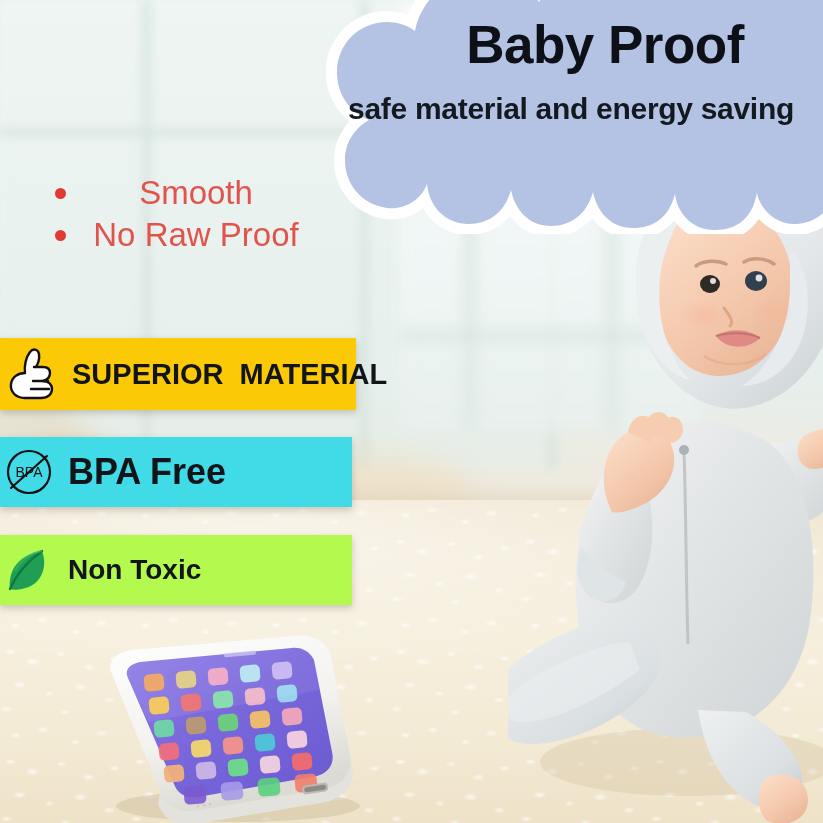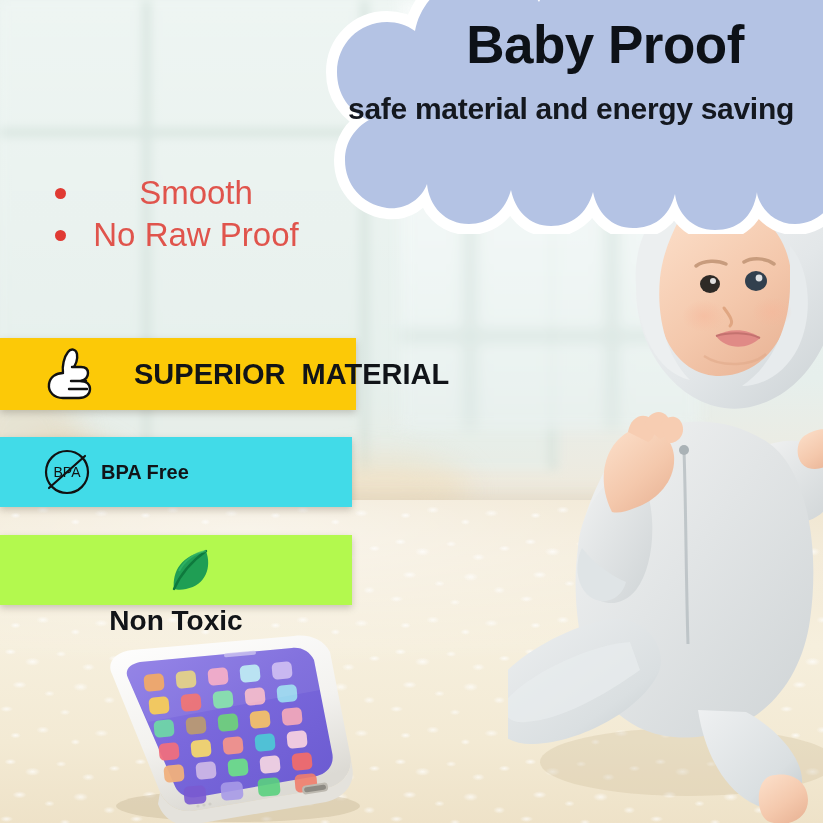--- a/index.html
+++ b/index.html
@@ -157,39 +157,39 @@
   
   .badge {
     position:absolute;
     left:0;
     display:flex;
     align-items:center;
     box-shadow: 0 3px 7px rgba(90,80,60,.28);
   }
   .badge-icon {
     flex:0 0 auto;
-    display:flex; align-items:center; justify-content:center;margin-left:33px;
+    display:flex; align-items:center; justify-content:flex-start;
   }
   .badge-label {
     font-family:"Liberation Sans","DejaVu Sans",sans-serif;
     font-weight:bold;
     color:#111418;
     white-space:pre;
   }
 
-  #badge-superior { top:338px; width:356px; height:72px; background:#fcc907;gap:29px; }
+  #badge-superior { top:338px; width:356px; height:72px; background:#fcc907; }
   #badge-superior .badge-icon { width:72px; height:72px; }
   #badge-superior .badge-label { font-size:29px; letter-spacing:0px; }
 
   #badge-bpa { top:437px; width:352px; height:70px; background:#41dbe8; }
   #badge-bpa .badge-icon { width:68px; height:70px; }
-  #badge-bpa .badge-label { font-size:20px; }
+  #badge-bpa .badge-label { font-size:36px; }
 
   #badge-nontoxic { top:535px; width:352px; height:70px; background:#b0f martian; }
-  #badge-nontoxic { background:#b3f94e;flex-direction:column; }
+  #badge-nontoxic { background:#b3f94e; }
   #badge-nontoxic .badge-icon { width:68px; height:70px; }
   #badge-nontoxic .badge-label { font-size:28px; }
 
   
   .phone { position:absolute; left:88px; top:634px; width:272px; height:189px; }
 </style>
 </head>
 <body>
 
 <div id="canvas">

